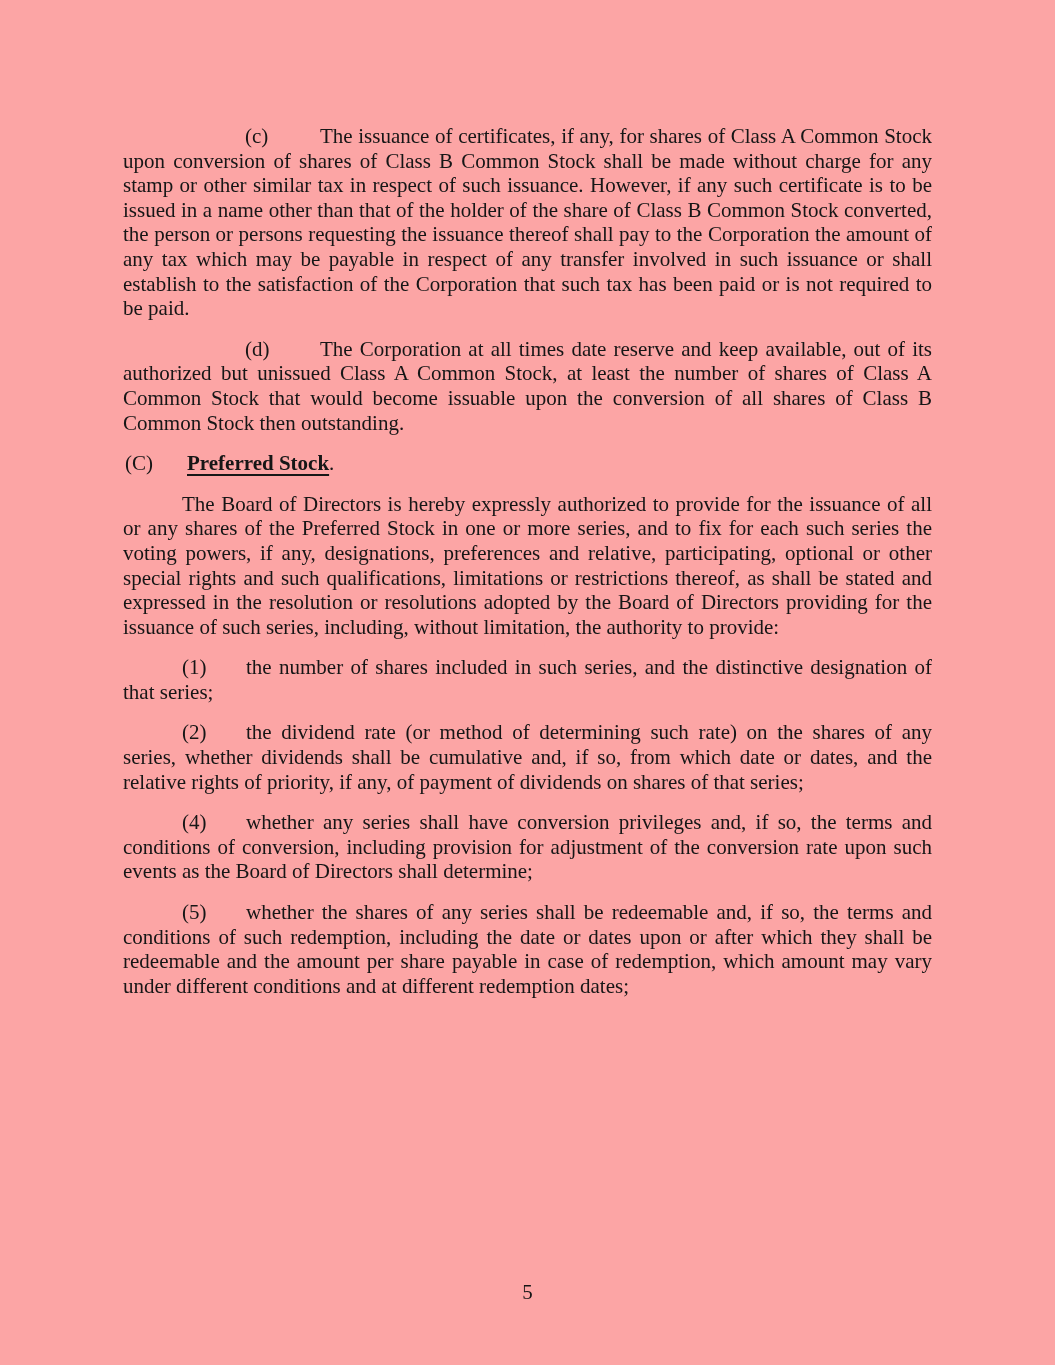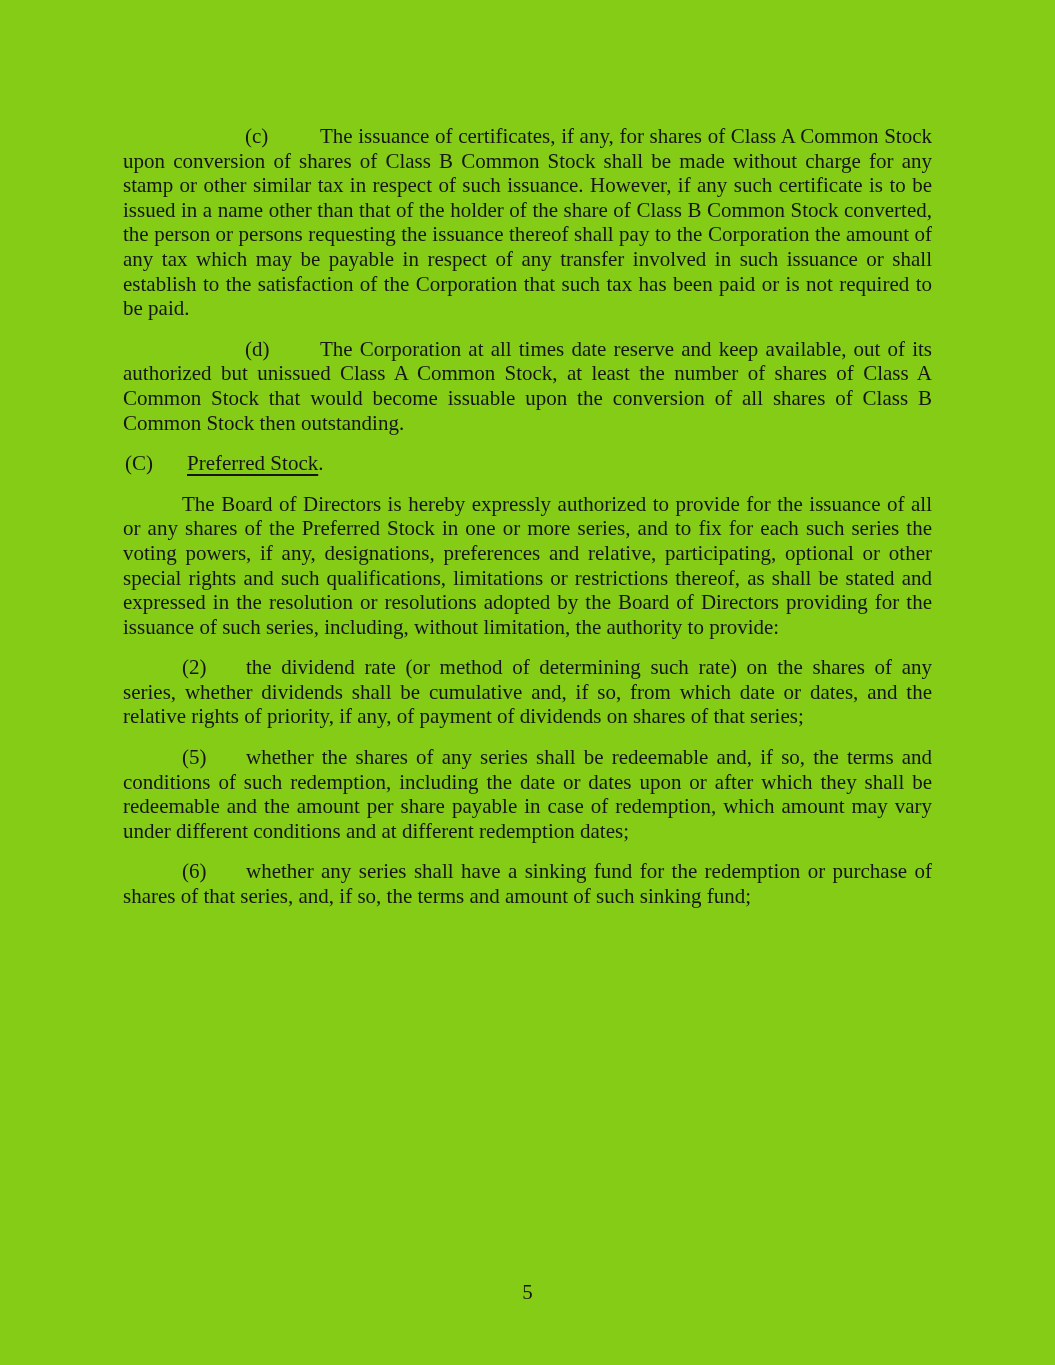--- a/index.html
+++ b/index.html
@@ -12,21 +12,21 @@
     height: 1365px;
     position: relative;
     overflow: hidden;
     font-family: "Liberation Serif", "DejaVu Serif", serif;
     color: #161616;
   }
   .page {
     position: relative;
     width: 1055px;
     height: 1365px;
-    background: #84cc16;
+    background: #fca5a5;
   }
   .content {
     position: absolute;
     left: 123px;
     top: 124px;
     width: 809px;
     font-size: 21px;
     line-height: 24.6px;
     text-align: justify;
   }
@@ -62,20 +62,21 @@
   }
   .p-heading .label {
     display: inline-block;
     width: 62px;
     text-indent: 0;
   }
   .p-heading .title {
     text-decoration: underline;
     text-decoration-thickness: 2px;
     text-underline-offset: 4px;
+    font-weight: bold;
   }
   .page-number {
     position: absolute;
     top: 1280px;
     left: 0;
     width: 1055px;
     text-align: center;
     font-size: 21px;
     line-height: 24.6px;
   }
@@ -87,25 +88,26 @@
   <div class="content">
 
     <p class="p-letter"><span class="label">(c)</span><span>The issuance of certificates, if any, for shares of Class A Common Stock upon conversion of shares of Class B Common Stock shall be made without charge for any stamp or other similar tax in respect of such issuance.  However, if any such certificate is to be issued in a name other than that of the holder of the share of Class B Common Stock converted, the person or persons requesting the issuance thereof shall pay to the Corporation the amount of any tax which may be payable in respect of any transfer involved in such issuance or shall establish to the satisfaction of the Corporation that such tax has been paid or is not required to be paid.</span></p>
 
     <p class="p-letter"><span class="label">(d)</span><span>The Corporation at all times date reserve and keep available, out of its authorized but unissued Class A Common Stock, at least the number of shares of Class A Common Stock that would become issuable upon the conversion of all shares of Class B Common Stock then outstanding.</span></p>
 
     <p class="p-heading"><span class="label">(C)</span><span class="title">Preferred Stock</span><span>.</span></p>
 
     <p class="p-plain"><span>The Board of Directors is hereby expressly authorized to provide for the issuance of all or any shares of the Preferred Stock in one or more series, and to fix for each such series the voting powers, if any, designations, preferences and relative, participating, optional or other special rights and such qualifications, limitations or restrictions thereof, as shall be stated and expressed in the resolution or resolutions adopted by the Board of Directors providing for the issuance of such series, including, without limitation, the authority to provide:</span></p>
 
+    <p class="p-item"><span class="label">(1)</span><span>the number of shares included in such series, and the distinctive designation of that series;</span></p>
 
     <p class="p-item"><span class="label">(2)</span><span>the dividend rate (or method of determining such rate) on the shares of any series, whether dividends shall be cumulative and, if so, from which date or dates, and the relative rights of priority, if any, of payment of dividends on shares of that series;</span></p>
 
 
+    <p class="p-item"><span class="label">(4)</span><span>whether any series shall have conversion privileges and, if so, the terms and conditions of conversion, including provision for adjustment of the conversion rate upon such events as the Board of Directors shall determine;</span></p>
 
     <p class="p-item"><span class="label">(5)</span><span>whether the shares of any series shall be redeemable and, if so, the terms and conditions of such redemption, including the date or dates upon or after which they shall be redeemable and the amount per share payable in case of redemption, which amount may vary under different conditions and at different redemption dates;</span></p>
 
-    <p class="p-item"><span class="label">(6)</span><span>whether any series shall have a sinking fund for the redemption or purchase of shares of that series, and, if so, the terms and amount of such sinking fund;</span></p>
 
   </div>
 
   <div class="page-number">5</div>
 </div>
 
 </body></html>

